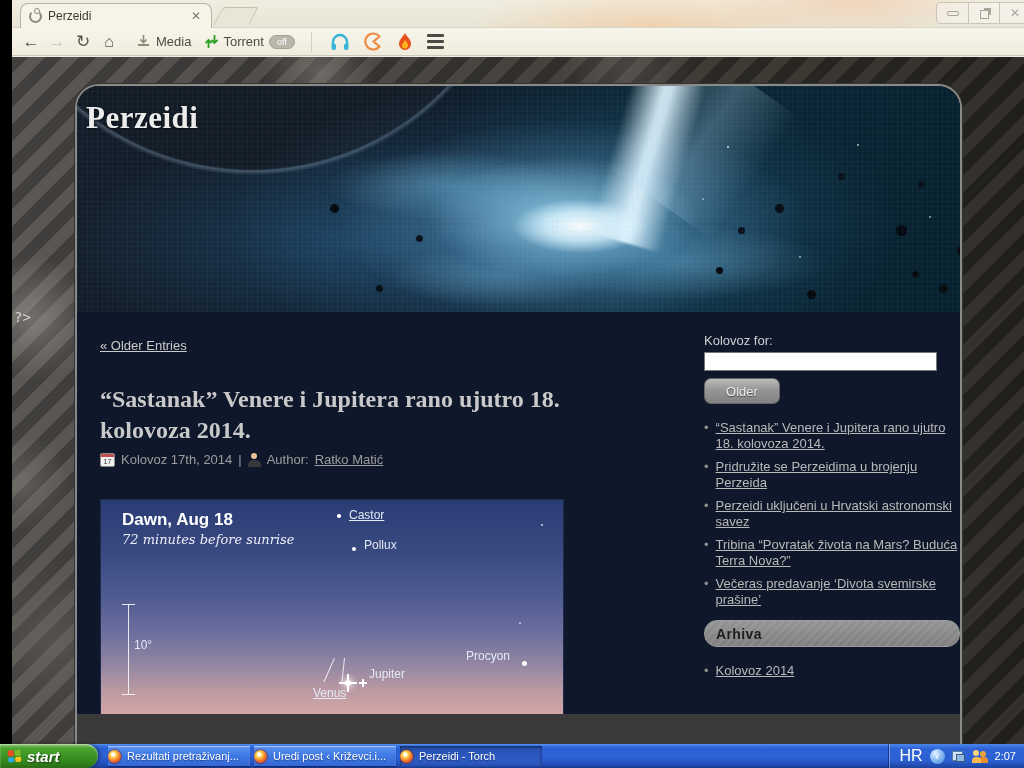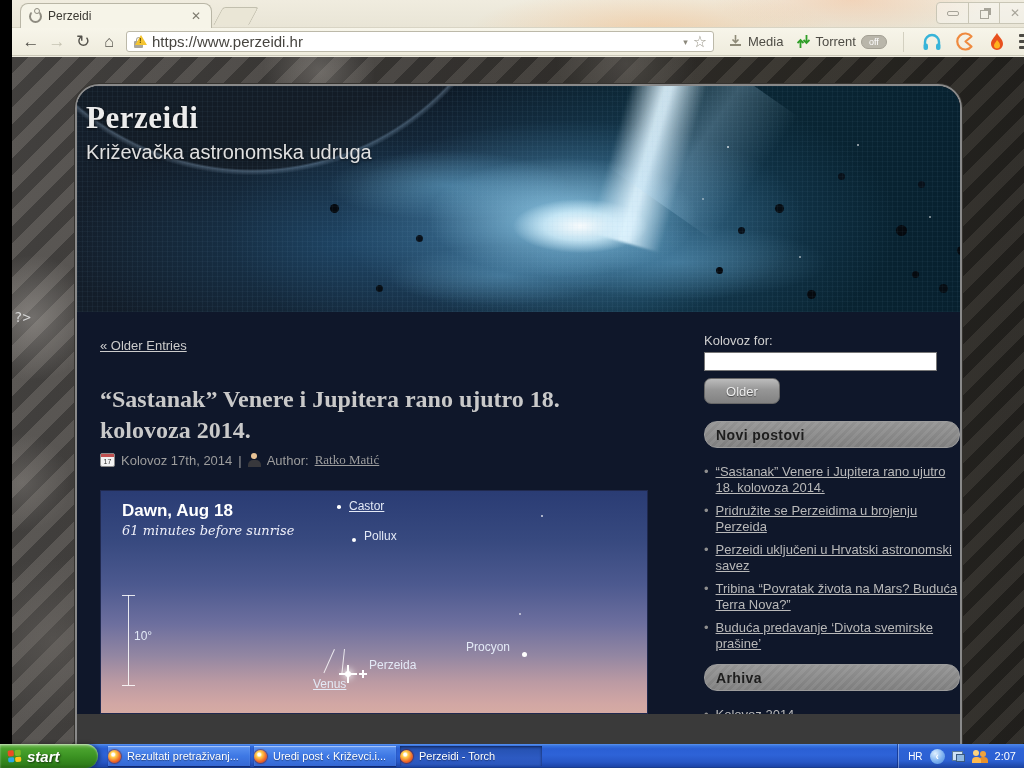--- a/index.html
+++ b/index.html
@@ -128,24 +128,24 @@
   .older { font-size:13px; color:#cccccc; text-decoration:underline; }
   .post-title { margin-top:30px; width:505px; font-family:"Liberation Serif","DejaVu Serif",serif;
     font-size:24px; font-weight:bold; color:#c9c9c9; line-height:31px; }
   .post-meta { margin-top:6px; display:flex; align-items:center; gap:6px; font-size:13px; color:#9d9d9d; }
   .cal-icon { width:15px; height:14px; background:#f2f2f2; border:1px solid #8a8a8a; border-radius:2px; position:relative; }
   .cal-icon::before { content:""; position:absolute; left:0; top:0; right:0; height:3px; background:#c05050; }
   .cal-num { position:absolute; left:0; right:0; top:4px; text-align:center; font-size:7px; color:#333; }
   .person-icon { width:13px; height:14px; position:relative; }
   .person-icon::before { content:""; position:absolute; left:3.5px; top:0; width:6px; height:6px; border-radius:50%; background:#e6c296; }
   .person-icon::after { content:""; position:absolute; left:0; bottom:0; width:13px; height:7px; border-radius:5px 5px 0 0; background:#38383c; }
-  .author-link { color:#9d9d9d; text-decoration:underline;font-family:Liberation Serif, serif; }
-
-  
-  .chart { position:relative; margin-top:22px; width:548px; height:224px; overflow:hidden;
+  .author-link { color:#9d9d9d; text-decoration:underline; }
+
+  
+  .chart { position:relative; margin-top:32px; width:464px; height:224px; overflow:hidden;
     border:1px solid #20294e;
     background:linear-gradient(180deg,#2a3c74 0%, #37497f 22%, #4c598f 42%, #6d6f9e 60%, #9286a2 74%, #bb9aa3 86%, #d2a7a4 96%, #d5aba3 100%); }
   .chart-title { position:absolute; left:21px; top:10px; font-size:17px; font-weight:bold; color:#fff; }
   .chart-sub { position:absolute; left:21px; top:32px; font-family:"DejaVu Serif",serif; font-style:italic; font-size:13px; color:#edeef8; }
   .cstar { position:absolute; border-radius:50%; background:#fff; }
   .clabel { position:absolute; font-size:12px; color:#e3e9f6; white-space:nowrap; }
   .scale-line { position:absolute; left:27px; top:104px; width:1px; height:90px; background:rgba(255,255,255,.85); }
   .scale-cap { position:absolute; left:21px; width:13px; height:1px; background:rgba(255,255,255,.85); }
   .anno { position:absolute; left:178px; top:125px; width:120px; text-align:center; font-size:13px; color:#eceff8; line-height:16px; }
   .pline { position:absolute; width:1px; background:rgba(255,255,255,.8); transform-origin:top left; }
@@ -193,21 +193,21 @@
     background:linear-gradient(180deg,#5b93f2,#3e78e4 50%,#3568d4); box-shadow:inset 0 1px 1px rgba(255,255,255,.5), 0 1px 1px rgba(0,0,30,.4);
     display:flex; align-items:center; gap:6px; padding:0 0; overflow:hidden; }
   .taskbtn.active { background:linear-gradient(180deg,#2450ae,#2d5ac2 60%,#2a56bc); box-shadow:inset 0 1px 3px rgba(0,0,20,.6); }
   .taskbtn .tlabel { font-size:11px; color:#fff; white-space:nowrap; overflow:hidden; text-shadow:0 1px 1px rgba(0,0,0,.4); }
   .torch-ic { width:13px; height:13px; border-radius:50%; flex:0 0 auto;
     background:radial-gradient(circle at 40% 35%, #fff 0 12%, #ffd14d 25%, #f06a2a 60%, #b52a10 100%);
     box-shadow:0 0 1px 1px rgba(120,20,0,.5); }
   .tray { position:absolute; right:0; top:0; height:24px; display:flex; align-items:center; gap:7px; padding:0 8px 0 10px;
     background:linear-gradient(180deg,#4c86ea 0%, #2e63d6 20%, #2c60d2 70%, #1b429e 100%);
     border-left:1px solid rgba(10,35,110,.6); box-shadow:inset 1px 0 0 rgba(255,255,255,.35); }
-  .tray-lang { font-size:10px; color:#fff; }
+  .tray-lang { font-size:16px; color:#fff; }
   .tray-chevron { width:15px; height:15px; border-radius:50%;
     background:radial-gradient(circle at 35% 30%, #dff0ff, #7cb1f0 55%, #4a86d8);
     color:#fff; font-size:10px; font-weight:bold; display:flex; align-items:center; justify-content:center; }
   .tray-net { width:13px; height:11px; position:relative; }
   .tray-net::before { content:""; position:absolute; left:0; top:0; width:9px; height:8px; background:#cfe3f5; border:1px solid #5a7a9a; }
   .tray-net::after { content:""; position:absolute; right:0; bottom:0; width:7px; height:6px; background:#8fb8e0; border:1px solid #3a5a80; }
   .tray-users { width:16px; height:13px; position:relative; }
   .tray-users::before { content:""; position:absolute; left:1px; top:0; width:6px; height:6px; border-radius:50%; background:#ffd27c; box-shadow:7px 1px 0 #f0a23c; }
   .tray-users::after { content:""; position:absolute; left:0; bottom:0; width:9px; height:6px; border-radius:4px 4px 0 0; background:#ffb94e; box-shadow:7px 0 0 #e8902a; }
   .tray-clock { font-size:11px; color:#fff; }
@@ -238,29 +238,20 @@
           </span>
         <span class="winctrl">✕</span>
       </div>
     </div>
 
     <div class="toolbar">
       <span class="navbtn" style="margin-left:6px;">←</span>
       <span class="navbtn disabled">→</span>
       <span class="navbtn">↻</span>
       <span class="navbtn home-ic">⌂</span>
-      <div class="addressbar">
-        <span class="lock-warn">
-            <span class="lock"></span>
-            <span class="tri"></span>
-          </span>
-        <span class="url">https://www.perzeidi.hr</span>
-        <span class="caret">▾</span>
-        <span class="star">☆</span>
-      </div>
       <div class="ext">
         <svg class="svg-ic" width="15" height="15" viewBox="0 0 15 15">
           <path d="M7.5 1 L7.5 8 M4.5 5.5 L7.5 8.5 L10.5 5.5" stroke="#8e8a77" stroke-width="1.6" fill="none"></path>
           <path d="M2 11 L13 11" stroke="#8e8a77" stroke-width="2"></path>
         </svg>
         <span class="ext-label">Media</span>
       </div>
       <div class="ext">
         <svg class="svg-ic" width="13" height="15" viewBox="0 0 13 15">
           <path d="M3.5 6 L3.5 14 M0.5 9 L3.5 6 L6.5 9" stroke="#2f9e27" stroke-width="1.8" fill="none"></path>
@@ -299,42 +290,41 @@
         <div class="site-header">
           <div class="planet1"></div>
           <div class="planet2"></div>
           <div class="vortex"></div>
           <div class="beam"></div>
           <div class="beam2"></div>
           <div class="asteroids"></div>
           <div class="hstars"></div>
           <div class="gridtex"></div>
           <div class="site-title">Perzeidi</div>
-          <div class="site-subtitle">Križevačka astronomska udruga</div>
         </div>
 
 
         <div class="content">
           <div class="main">
             <a href="#" class="older">« Older Entries</a>
             <h1 class="post-title">“Sastanak” Venere i Jupitera rano ujutro 18. kolovoza 2014.</h1>
             <div class="post-meta">
               <span class="cal-icon">
                   <span class="cal-num">17</span>
                 </span>
               <span>Kolovoz 17th, 2014</span>
               <span>|</span>
               <span class="person-icon"></span>
               <span>Author:</span>
               <a href="#" class="author-link">Ratko Matić</a>
             </div>
 
             <div class="chart">
               <div class="chart-title">Dawn, Aug 18</div>
-              <div class="chart-sub">61 minutes before sunrise</div>
+              <div class="chart-sub">72 minutes before sunrise</div>
 
               <div class="cstar" style="left:236px;top:14px;width:3.5px;height:3.5px;"></div>
               <div class="clabel" style="left:248px;top:8px;text-decoration:underline;">Castor</div>
               <div class="cstar" style="left:251px;top:47px;width:4px;height:4px;"></div>
               <div class="clabel" style="left:263px;top:38px;">Pollux</div>
               <div class="cstar" style="left:440px;top:24px;width:2px;height:2px;opacity:.8;"></div>
               <div class="cstar" style="left:418px;top:122px;width:2px;height:2px;opacity:.7;"></div>
 
               <div class="scale-line"></div>
               <div class="scale-cap" style="top:104px;"></div>
@@ -343,54 +333,53 @@
 
               <div class="pline" style="left:233px;top:158px;height:26px;transform:rotate(24deg);"></div>
               <div class="pline" style="left:243px;top:158px;height:26px;transform:rotate(6deg);"></div>
 
               <div class="conj">
                 <span class="spike s1"></span>
                   <span class="spike s2"></span>
                   <span class="spike core" style="position:absolute;"></span>
               </div>
               <div class="conj2"></div>
-              <div class="clabel" style="left:268px;top:167px;">Perzeida</div>
+              <div class="clabel" style="left:268px;top:167px;">Jupiter</div>
               <div class="clabel" style="left:212px;top:186px;text-decoration:underline;">Venus</div>
 
               <div class="cstar" style="left:421px;top:161px;width:5px;height:5px;"></div>
               <div class="clabel" style="left:365px;top:149px;">Procyon</div>
             </div>
           </div>
 
           <div class="sidebar">
             <div class="search-label">Kolovoz for:</div>
             <input class="search-input" type="text" style="">
             <button class="search-btn">Older</button>
 
-            <div class="side-h">Novi postovi</div>
             <ul class="side-list">
               <li>
                   <span class="bullet">•</span>
                   <a href="#">“Sastanak” Venere i Jupitera rano ujutro 18. kolovoza 2014.</a>
                 </li>
               <li>
                   <span class="bullet">•</span>
                   <a href="#">Pridružite se Perzeidima u brojenju Perzeida</a>
                 </li>
               <li>
                   <span class="bullet">•</span>
                   <a href="#">Perzeidi uključeni u Hrvatski astronomski savez</a>
                 </li>
               <li>
                   <span class="bullet">•</span>
                   <a href="#">Tribina “Povratak života na Mars? Buduća Terra Nova?”</a>
                 </li>
               <li>
                   <span class="bullet">•</span>
-                  <a href="#">Buduća predavanje ‘Divota svemirske prašine’</a>
+                  <a href="#">Večeras predavanje ‘Divota svemirske prašine’</a>
                 </li>
             </ul>
 
             <div class="side-h arhiva">Arhiva</div>
             <ul class="side-list">
               <li>
                   <span class="bullet">•</span>
                   <a href="#">Kolovoz 2014</a>
                 </li>
             </ul>

